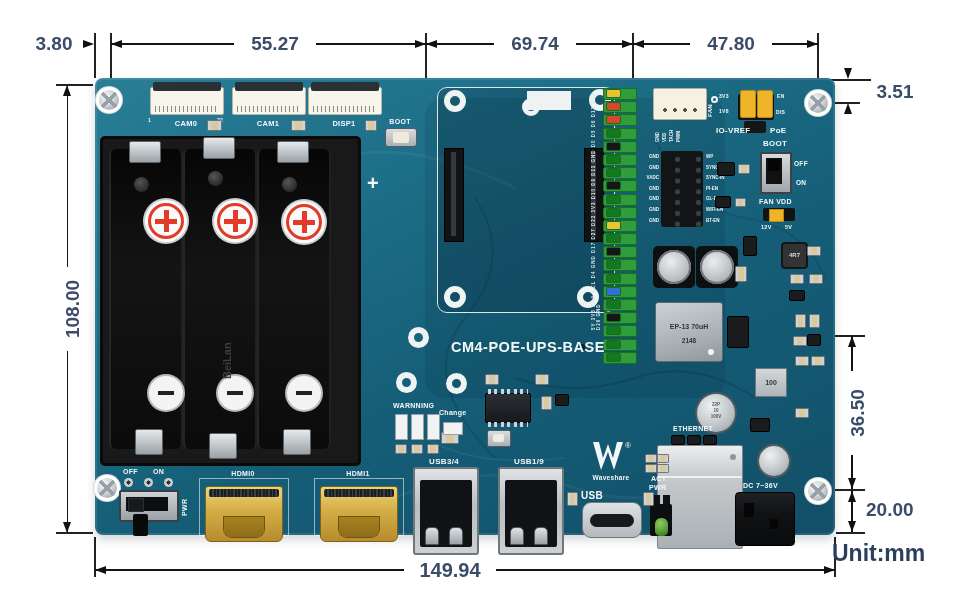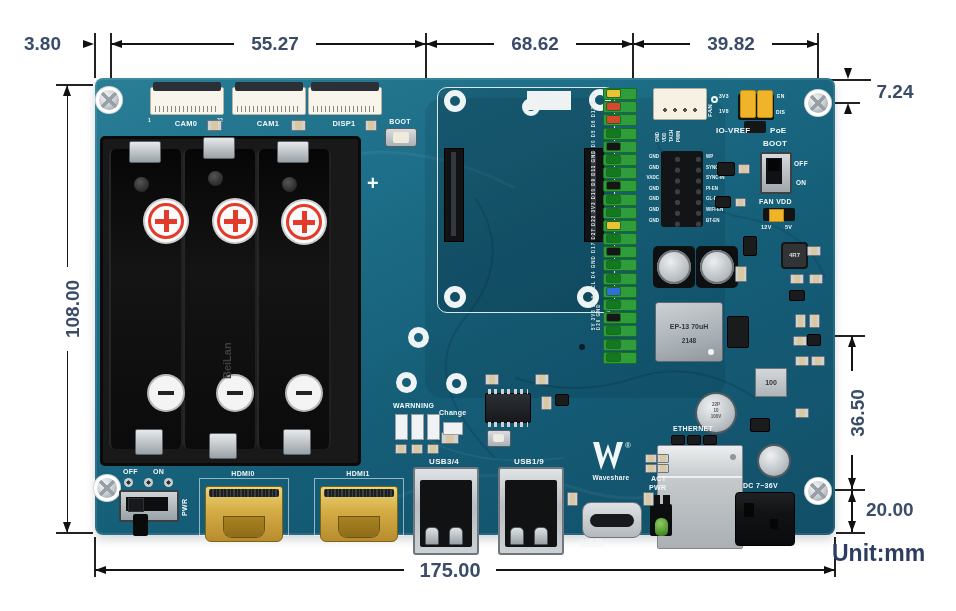--- a/index.html
+++ b/index.html
@@ -81,60 +81,60 @@
   <div class="exth" style="left:56px;top:84px;width:37px;"></div>
   <div class="exth" style="left:56px;top:532px;width:37px;"></div>
   <div class="exth" style="left:648px;top:335px;width:217px;"></div>
   <div class="exth" style="left:820px;top:489px;width:45px;"></div>
   <div class="exth" style="left:836px;top:532px;width:29px;"></div>
   <div class="exth" style="left:821px;top:79px;width:50px;"></div>
   <div class="exth" style="left:821px;top:102px;width:39px;"></div>
   <div class="ext" style="left:94px;top:537px;height:40px;"></div>
   <div class="ext" style="left:834px;top:537px;height:40px;"></div>
 
-  <div class="dimtext" style="left:18px;top:34px;width:60px;text-align:left;">3.80</div>
+  <div class="dimtext" style="left:18px;top:34px;width:60px;text-align:center;">3.80</div>
   <div class="arw ar-r" style="left:83px;top:40px;"></div>
 
   <div class="dl" style="left:111px;top:43px;width:315px;height:1.5px;"></div>
   <div class="arw ar-l" style="left:111px;top:40px;"></div>
   <div class="arw ar-r" style="left:415px;top:40px;"></div>
   <div class="dimtext" style="left:234px;top:34px;width:70px;">55.27</div>
 
   <div class="dl" style="left:426px;top:43px;width:207px;height:1.5px;"></div>
   <div class="arw ar-l" style="left:426px;top:40px;"></div>
   <div class="arw ar-r" style="left:622px;top:40px;"></div>
-  <div class="dimtext" style="left:494px;top:34px;width:70px;">68.62</div>
+  <div class="dimtext" style="left:494px;top:34px;width:70px;">69.74</div>
 
   <div class="dl" style="left:633px;top:43px;width:185px;height:1.5px;"></div>
   <div class="arw ar-l" style="left:633px;top:40px;"></div>
   <div class="arw ar-r" style="left:807px;top:40px;"></div>
-  <div class="dimtext" style="left:690px;top:34px;width:70px;">39.82</div>
+  <div class="dimtext" style="left:690px;top:34px;width:70px;">47.80</div>
 
   <div class="dl" style="left:66.5px;top:85px;width:1.5px;height:448px;"></div>
   <div class="arw ar-u" style="left:63px;top:85px;"></div>
   <div class="arw ar-d" style="left:63px;top:522px;"></div>
   <div class="dimtext rot" style="left:31px;top:299px;width:72px;">108.00</div>
 
   <div class="arw ar-d" style="left:844px;top:68px;"></div>
   <div class="arw ar-u" style="left:844px;top:103px;"></div>
-  <div class="dimtext" style="left:858px;top:82px;width:62px;background:none;">7.24</div>
+  <div class="dimtext" style="left:858px;top:82px;width:62px;background:none;">3.51</div>
 
   <div class="dl" style="left:851px;top:336px;width:1.5px;height:153px;"></div>
   <div class="arw ar-u" style="left:848px;top:336px;"></div>
   <div class="arw ar-d" style="left:848px;top:478px;"></div>
   <div class="dimtext rot" style="left:816px;top:403px;width:72px;">36.50</div>
   <div class="dl" style="left:851px;top:490px;width:1.5px;height:42px;"></div>
   <div class="arw ar-u" style="left:848px;top:491px;"></div>
   <div class="arw ar-d" style="left:848px;top:521px;"></div>
   <div class="dimtext" style="left:860px;top:500px;width:64px;background:none;text-align:left;">20.00</div>
 
   <div class="dl" style="left:95px;top:569px;width:740px;height:1.5px;"></div>
   <div class="arw ar-l" style="left:95px;top:566px;"></div>
   <div class="arw ar-r" style="left:824px;top:566px;"></div>
-  <div class="dimtext" style="left:404px;top:560px;width:80px;font-size:20px;">175.00</div>
+  <div class="dimtext" style="left:404px;top:560px;width:80px;font-size:20px;">149.94</div>
 
   <div class="dimtext" style="left:826px;top:543px;width:120px;font-size:23px;color:#2c3e5e;background:none;text-align:left;">Unit:mm</div>
 
   <div id="board">
     <svg class="a" style="left:0;top:0;" width="740" height="457">
       <rect x="330" y="20" width="300" height="300" rx="18" fill="rgba(0,15,30,0.10)"></rect>
       <path d="M40 70 q120 30 200 10 t180 30" stroke="rgba(255,255,255,0.05)" stroke-width="3" fill="none"></path>
       <path d="M300 420 q90 -40 180 -10 t160 -30" stroke="rgba(255,255,255,0.05)" stroke-width="3" fill="none"></path>
       <path d="M380 120 q40 60 -10 120 t30 140" stroke="rgba(0,0,0,0.12)" stroke-width="2" fill="none"></path>
       <path d="M420 300 q60 20 120 0 t120 20" stroke="rgba(0,0,0,0.12)" stroke-width="2" fill="none"></path>
@@ -410,20 +410,21 @@
     <div class="smd" style="left:446px;top:318px;width:9px;height:12px;"></div>
     <div class="smdk" style="left:460px;top:316px;width:12px;height:10px;"></div>
     <div class="smd" style="left:440px;top:296px;width:12px;height:9px;"></div>
     <div class="smd" style="left:390px;top:296px;width:12px;height:9px;"></div>
     <div class="a" style="left:392px;top:352px;width:22px;height:15px;background:linear-gradient(180deg,#d9dcdf,#aab1b6);border:1px solid #565c61;border-radius:2px;">
       <div class="a" style="left:5px;top:3px;width:11px;height:8px;background:#efece2;border-radius:2px;"></div>
     </div>
     <div class="smd" style="left:346px;top:354px;width:16px;height:10px;"></div>
     <div class="a" style="left:484px;top:266px;width:6px;height:6px;border-radius:50%;background:#0b1c26;"></div>
 
+    <div class="silk" style="left:356px;top:262px;font-size:14.5px;letter-spacing:.5px;">CM4-POE-UPS-BASE</div>
 
     <div class="silk" style="left:298px;top:324px;font-size:7px;">WARNNING</div>
     <div class="silk" style="left:344px;top:331px;font-size:7px;">Change</div>
     <div class="a" style="left:300px;top:336px;width:11px;height:24px;background:#f1f2f3;border:1px solid #9aa0a4;"></div>
     <div class="a" style="left:316px;top:336px;width:11px;height:24px;background:#f1f2f3;border:1px solid #9aa0a4;"></div>
     <div class="a" style="left:332px;top:336px;width:11px;height:24px;background:#f1f2f3;border:1px solid #9aa0a4;"></div>
     <div class="smd" style="left:300px;top:366px;width:10px;height:8px;"></div>
     <div class="smd" style="left:316px;top:366px;width:10px;height:8px;"></div>
     <div class="smd" style="left:332px;top:366px;width:10px;height:8px;"></div>
     <div class="a" style="left:348px;top:344px;width:18px;height:11px;background:#f1f2f3;border:1px solid #9aa0a4;"></div>
@@ -439,21 +440,21 @@
       <div class="claw" style="left:34px;bottom:8px;"></div>
     </div>
 
     <div class="a" style="left:492px;top:362px;width:48px;height:32px;">
       <svg width="48" height="32" viewBox="0 0 48 32">
         <path d="M6 2 L14 30 L21 12 L27 30 L36 2 L30 2 L26 18 L21 4 L16 18 L12 2 Z" fill="#f2f7f8"></path>
         <text x="38" y="8" font-size="8" fill="#f2f7f8" font-family="Liberation Sans">®</text>
       </svg>
     </div>
     <div class="silk" style="left:486px;top:396px;width:60px;text-align:center;font-size:6.5px;">Waveshare</div>
-    <div class="silk" style="left:486px;top:412px;width:60px;text-align:left;font-size:10px;margin-top:48px;">USB</div>
+    <div class="silk" style="left:486px;top:412px;width:60px;text-align:left;font-size:10px;">USB</div>
     <div class="smd" style="left:472px;top:414px;width:9px;height:12px;"></div>
     <div class="smd" style="left:548px;top:414px;width:9px;height:12px;"></div>
     <div class="a" style="left:487px;top:424px;width:58px;height:34px;background:linear-gradient(180deg,#dfe2e4,#b3b9bd);border:1.5px solid #6f767c;border-radius:9px;">
       <div class="a" style="left:7px;top:11px;width:44px;height:13px;background:#17191c;border-radius:7px;"></div>
     </div>
 
     <div class="silkbox" style="left:104px;top:400px;width:88px;height:56px;"></div>
     <div class="silkbox" style="left:219px;top:400px;width:88px;height:56px;"></div>
     <div class="silk" style="left:110px;top:392px;width:76px;text-align:center;font-size:7px;">HDMI0</div>
     <div class="hdmi" style="left:110px;top:408px;"></div>

